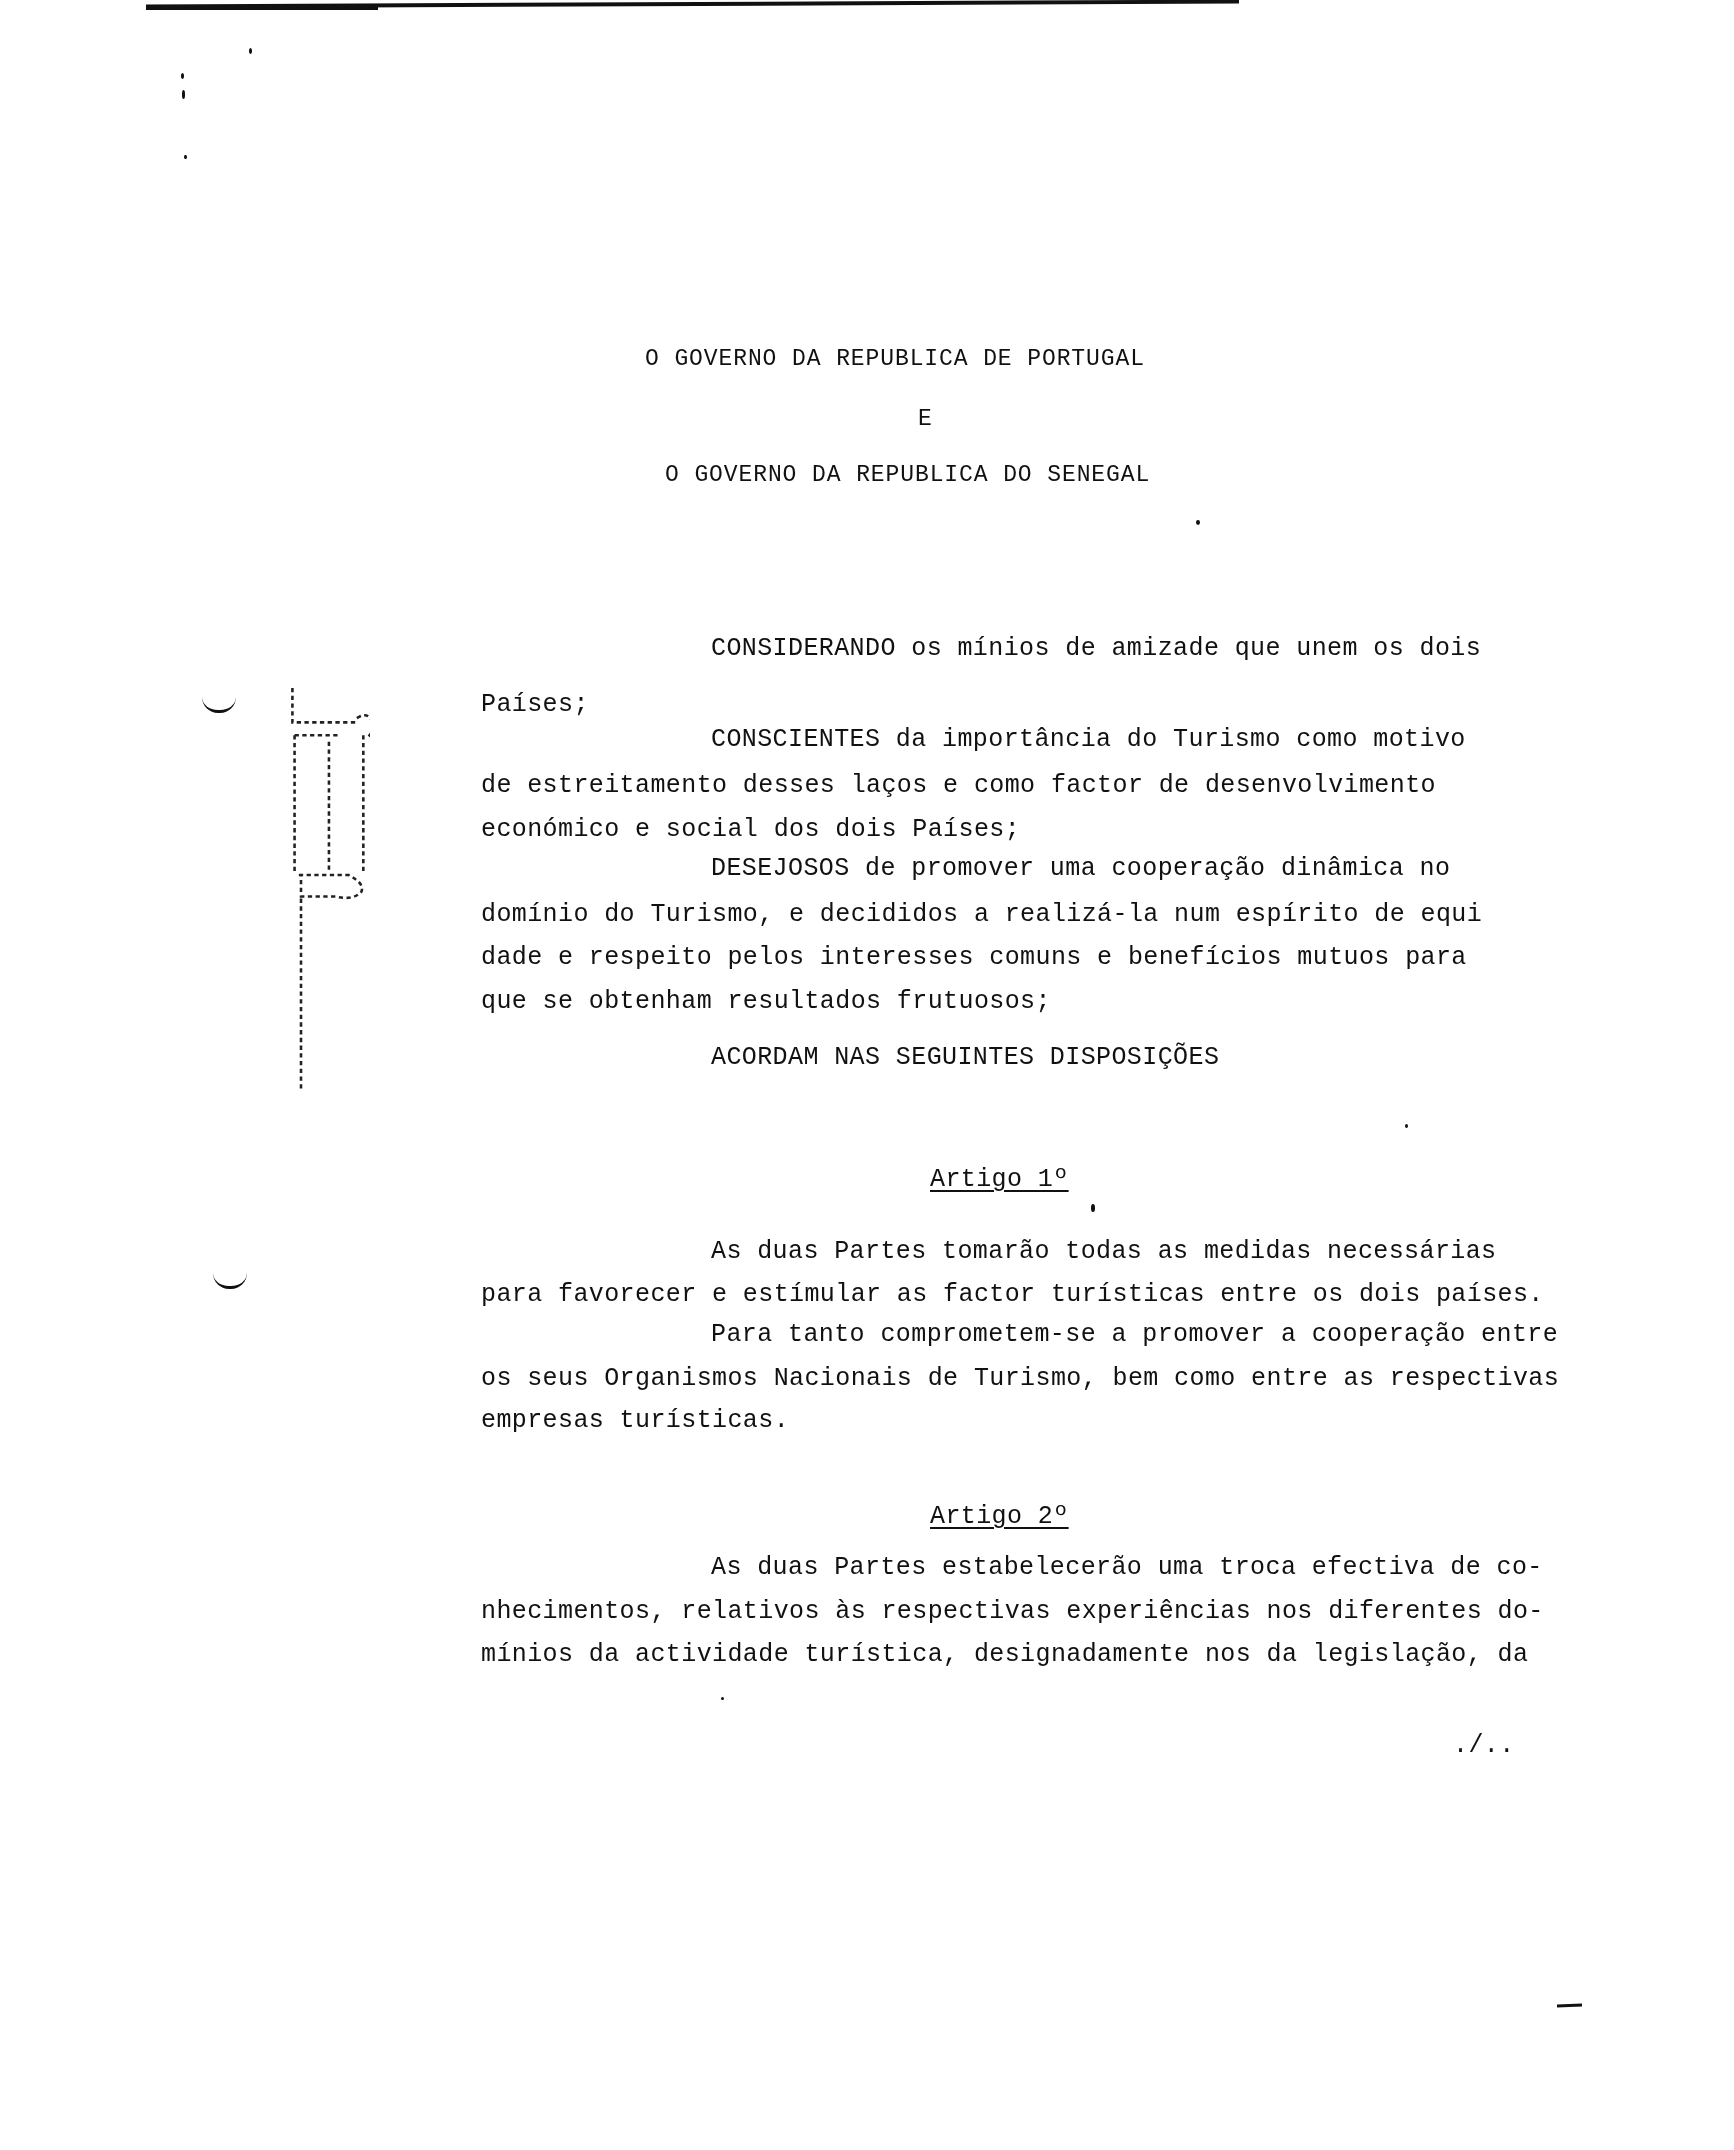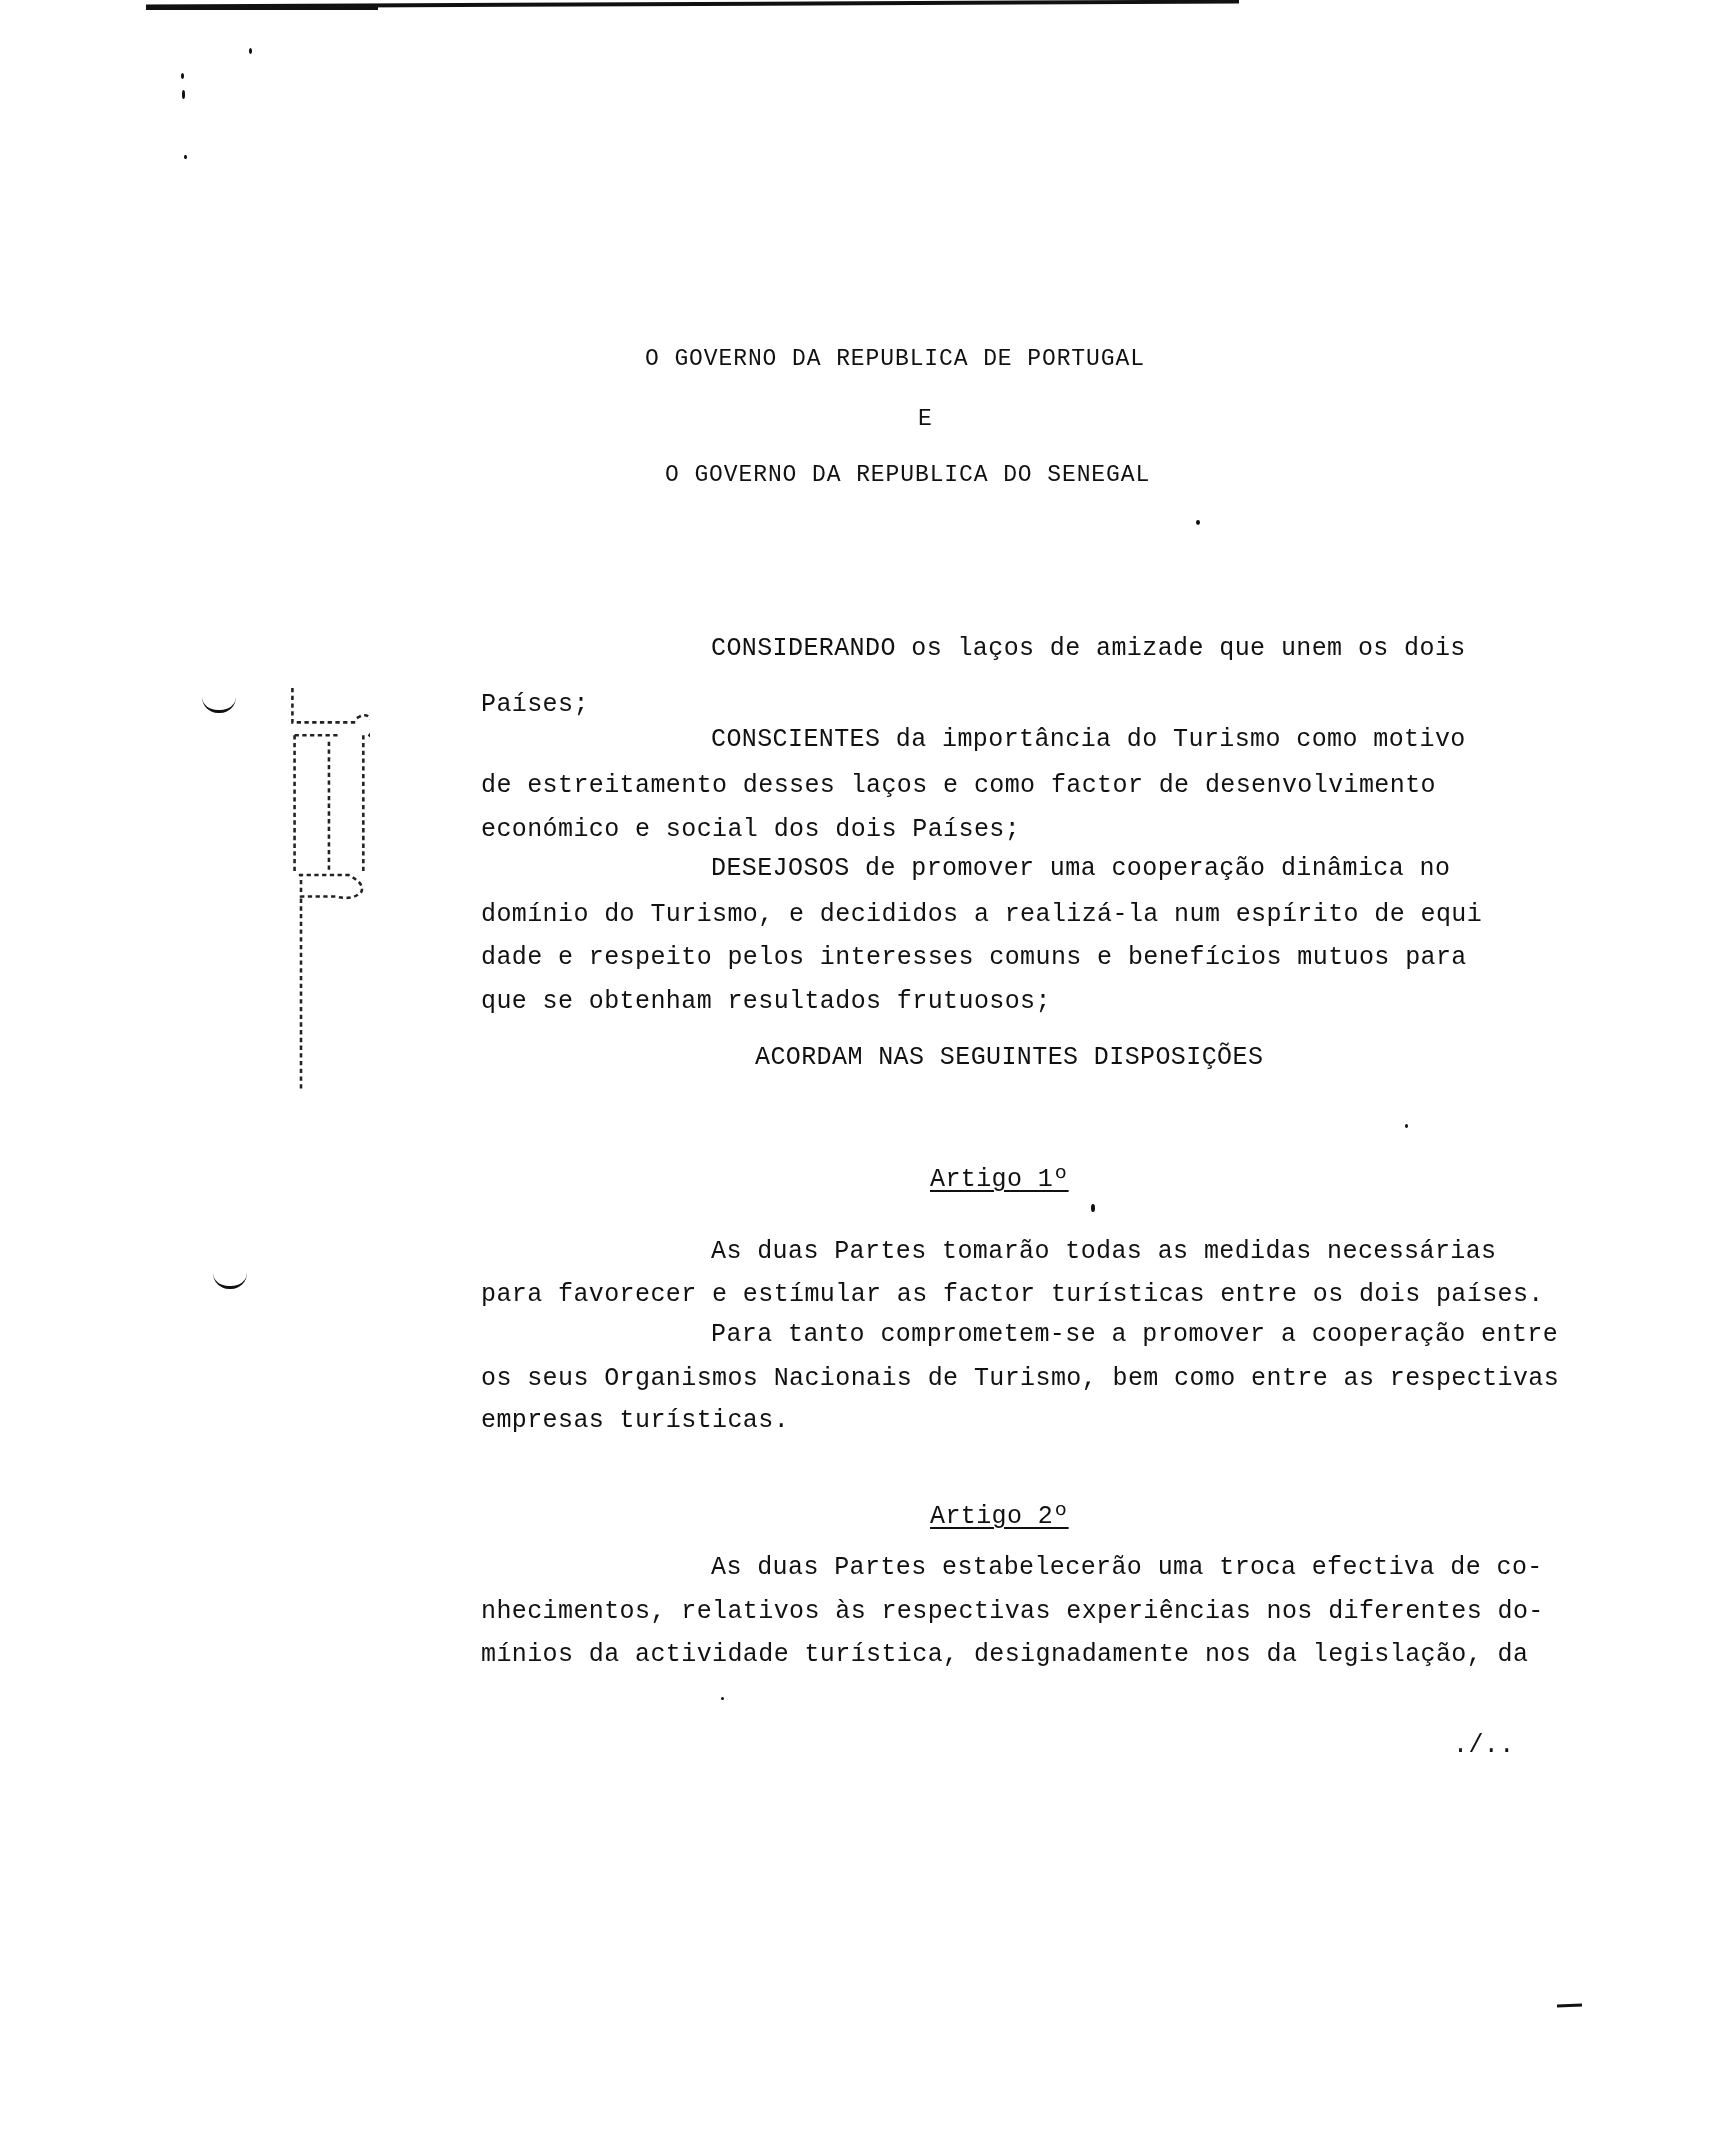--- a/index.html
+++ b/index.html
@@ -43,30 +43,30 @@
       <path d="M205 110 V430"></path>
       <path d="M55 435 H170 q40 20 30 40 q-20 20 -60 10 H60 V435"></path>
       <path d="M60 490 V940"></path>
     </g>
   </svg>
 
   <div class="line title" style="left:645px; top:348px;">O GOVERNO DA REPUBLICA DE PORTUGAL</div>
   <div class="line title" style="left:918px; top:408px;">E</div>
   <div class="line title" style="left:645px; top:464px;margin-left:20px;">O GOVERNO DA REPUBLICA DO SENEGAL</div>
 
-  <div class="line" style="left:711px; top:636px;">CONSIDERANDO os laços de amizade que unem os dois</div>
+  <div class="line" style="left:711px; top:636px;">CONSIDERANDO os mínios de amizade que unem os dois</div>
   <div class="line" style="left:481px; top:692px;">Países;</div>
   <div class="line" style="left:711px; top:727px;text-align:right;">CONSCIENTES da importância do Turismo como motivo</div>
   <div class="line" style="left:481px; top:773px;">de estreitamento desses laços e como factor de desenvolvimento</div>
   <div class="line" style="left:481px; top:817px;">económico e social dos dois Países;</div>
   <div class="line" style="left:711px; top:856px;">DESEJOSOS de promover uma cooperação dinâmica no</div>
   <div class="line" style="left:481px; top:902px;">domínio do Turismo, e decididos a realizá-la num espírito de equi</div>
   <div class="line" style="left:481px; top:945px;">dade e respeito pelos interesses comuns e benefícios mutuos para</div>
   <div class="line" style="left:481px; top:989px;">que se obtenham resultados frutuosos;</div>
-  <div class="line" style="left:711px; top:1045px;margin-left:44px;">ACORDAM NAS SEGUINTES DISPOSIÇÕES</div>
+  <div class="line" style="left:711px; top:1045px;">ACORDAM NAS SEGUINTES DISPOSIÇÕES</div>
 
   <div class="line heading" style="left:930px; top:1167px;"><u>Artigo 1º</u></div>
   <div class="line" style="left:711px; top:1239px;">As duas Partes tomarão todas as medidas necessárias</div>
   <div class="line" style="left:481px; top:1282px;">para favorecer e estímular as factor turísticas entre os dois países.</div>
   <div class="line" style="left:711px; top:1322px;">Para tanto comprometem-se a promover a cooperação entre</div>
   <div class="line" style="left:481px; top:1366px;">os seus Organismos Nacionais de Turismo, bem como entre as respectivas</div>
   <div class="line" style="left:481px; top:1408px;">empresas turísticas.</div>
 
   <div class="line heading" style="left:930px; top:1504px;"><u>Artigo 2º</u></div>
   <div class="line" style="left:711px; top:1555px;">As duas Partes estabelecerão uma troca efectiva de co-</div>

